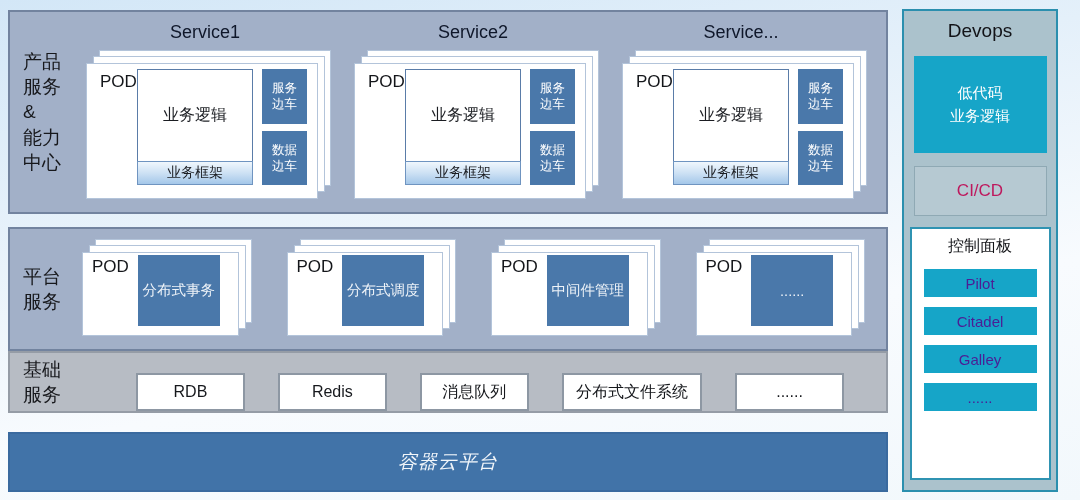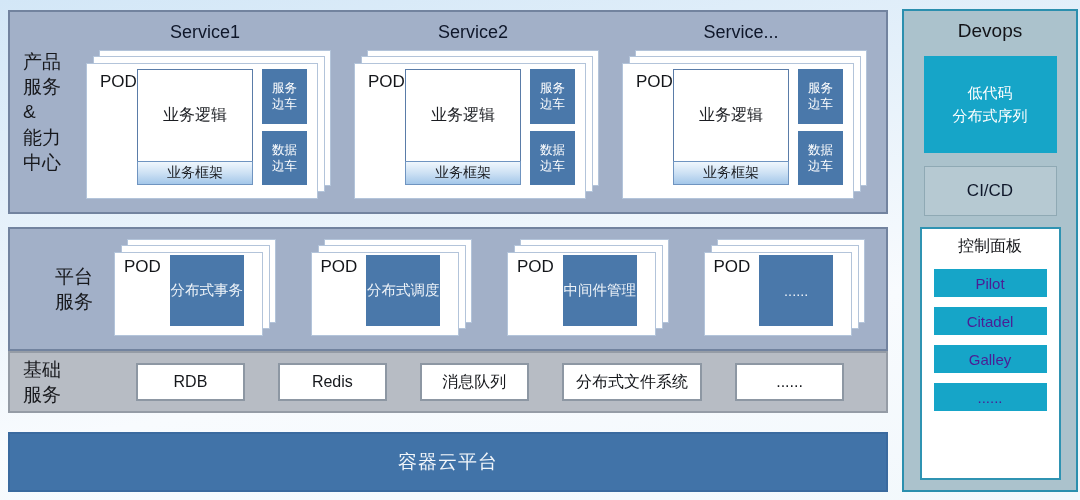--- a/index.html
+++ b/index.html
@@ -17,24 +17,24 @@
 
   
   .band {
     position: absolute;
     left: 8px; width: 880px;
     border: 2px solid #72839f;
     background: #a2b0c8;
     display: flex;
   }
   .band-product  { top: 10px;  height: 204px; }
-  .band-platform { top: 227px; height: 124px; padding-left: 32px; }
+  .band-platform { top: 227px; height: 124px; }
   .band-infra    { top: 351px; height: 62px; background: #b7bcc4; border-color: #959ca6; }
   .band-container{ top: 432px; height: 60px; background: #4173a8; border-color: #3a6a9f;
-                   align-items: center; justify-content: center; }
+                   align-items: center; justify-content: center; font-style: italic; }
 
   .band-label {
     width: 66px;
     display: flex; align-items: center;
     padding-left: 13px;
     font-size: 19px; line-height: 1.32;
     white-space: pre-line;
     color: #17181c;
   }
   .band-infra .band-label { width: 72px; }
@@ -111,59 +111,59 @@
     flex: 1;
     margin: 0 9px;
     background: #4a78aa; color: #eef3f8;
     display: flex; align-items: center; justify-content: center;
     font-size: 14.5px;
   }
 
   
   .infra-items {
     flex: 1;
-    display: flex; align-items: center;
+    display: flex; align-items: flex-end;
     gap: 33px;
     padding: 0 42px 0 54px;
   }
   .infra-box {
     flex: 1; height: 38px;
     background: #fff;
     border: 2px solid #8d97a3;
     display: flex; align-items: center; justify-content: center;
     font-size: 16px; color: #16181c;
   }
   .infra-box.wide { flex: 1.3; }
 
   
   .container-label { color: #f2f6fa; font-size: 19px; letter-spacing: 1px; }
 
   
   .devops {
     position: absolute;
     left: 902px; top: 9px;
-    width: 176px; height: 483px;
+    width: 156px; height: 483px;
     background: #abc2cc;
     border: 2px solid #2b8fae;
     display: flex; flex-direction: column; align-items: center;
   }
   .devops-title { font-size: 19px; color: #121317; padding: 9px 0 5px; }
   .lowcode {
     width: 133px; height: 97px; margin-top: 9px;
     background: #16a5c8; color: #fdfefe;
     font-size: 15px; line-height: 1.5;
     display: flex; align-items: center; justify-content: center;
     text-align: center; white-space: pre-line;
   }
   .cicd {
     width: 133px; height: 50px; margin-top: 13px;
     background: #b6c9d2;
     border: 1px solid #8fa9b4;
     display: flex; align-items: center; justify-content: center;
-    font-size: 17px; color: #0f172a;
+    font-size: 17px; color: #be185d;
   }
   .control-panel {
     width: 141px; flex: 1;
     margin: 11px 0 10px;
     background: #fff;
     border: 2px solid #2f93b2;
     display: flex; flex-direction: column; align-items: center;
     padding: 7px 0 10px;
   }
   .panel-title { font-size: 16px; color: #121317; padding-bottom: 2px; }
@@ -301,21 +301,21 @@
     </div>
   </div>
 
   <div class="band band-container">
     <div class="container-label">容器云平台</div>
   </div>
 
   <div class="devops">
     <div class="devops-title">Devops</div>
     <div class="lowcode">低代码
-分布式序列</div>
+业务逻辑</div>
     <div class="cicd">CI/CD</div>
     <div class="control-panel">
       <div class="panel-title">控制面板</div>
       <div class="panel-btn">Pilot</div>
       <div class="panel-btn">Citadel</div>
       <div class="panel-btn">Galley</div>
       <div class="panel-btn">......</div>
     </div>
   </div>
 

